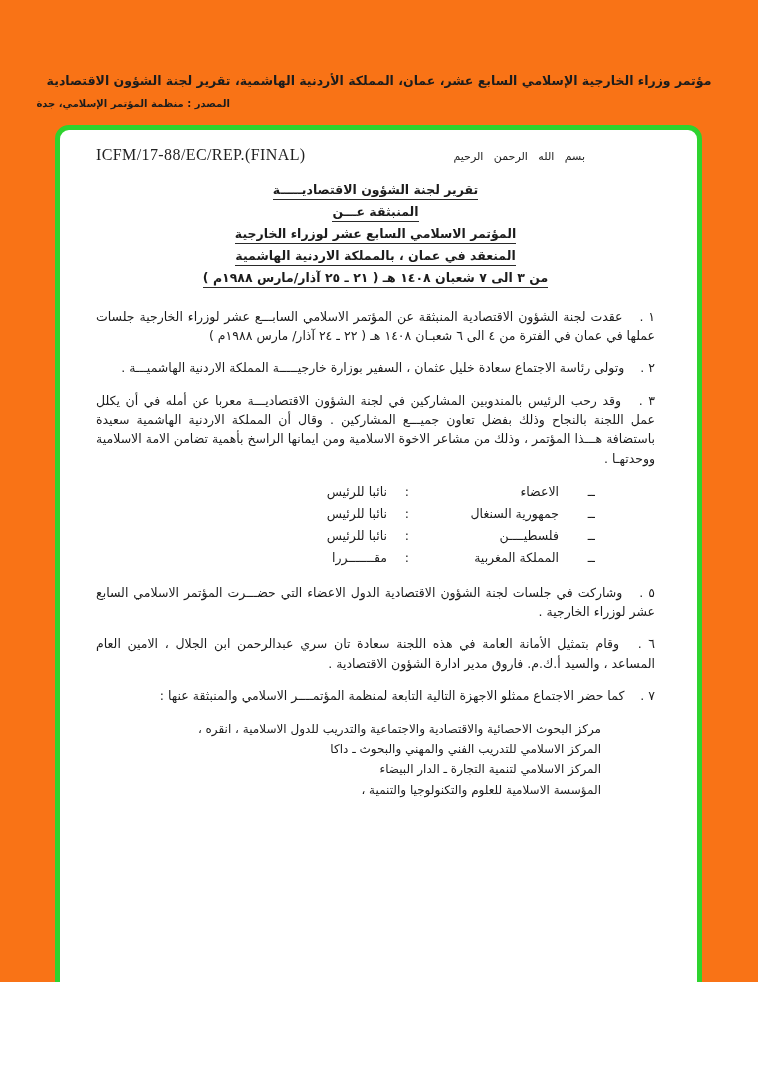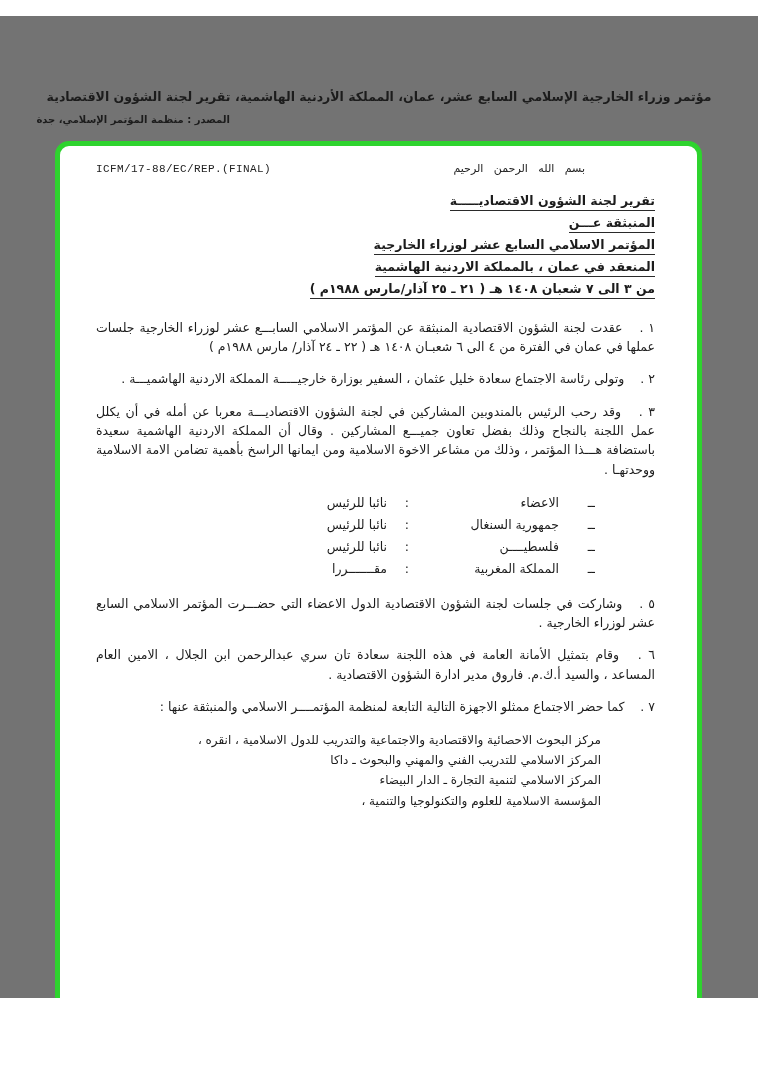--- a/index.html
+++ b/index.html
@@ -1,21 +1,21 @@
 <!DOCTYPE html>
 <html lang="ar"><head>
 <meta charset="utf-8">
 <style>
   html, body { margin: 0; padding: 0; background: #ffffff; }
   .page {
     position: relative;
     width: 758px;
     height: 982px;
-    margin: 16px auto;
-    background: #737373;
+    margin: 0 auto;
+    background: #f97316;
     font-family: "DejaVu Sans", sans-serif;
     color: #1c1c1c;
     overflow: hidden;
   }
   .top-header {
     direction: rtl;
     text-align: center;
     font-weight: bold;
     font-size: 12.5px;
     padding-top: 72px;
@@ -40,34 +40,35 @@
     overflow: hidden;
     background: #ffffff;
   }
   .ref-row {
     display: flex;
     justify-content: space-between;
     align-items: baseline;
     direction: ltr;
   }
   .ref-code {
-    font-family: Liberation Mono, monospace;
-    font-size: 11px;
+    font-family: Liberation Serif, serif;
+    font-size: 16px;
     letter-spacing: 0.4px;
     color: #222;
   }
   .basmala {
     direction: rtl;
     font-size: 11px;
     word-spacing: 7px;
     margin-right: 70px;
     color: #222;
   }
   .title-block {
     direction: rtl;
+    text-align: center;
     font-weight: bold;
     font-size: 12.5px;
     margin-top: 18px;
   }
   .title-line { display: block; margin-bottom: 7px; }
   .title-line > span {
     border-bottom: 1px solid #2a2a2a;
     padding-bottom: 2px;
   }
   .body-text { margin-top: 22px; }

